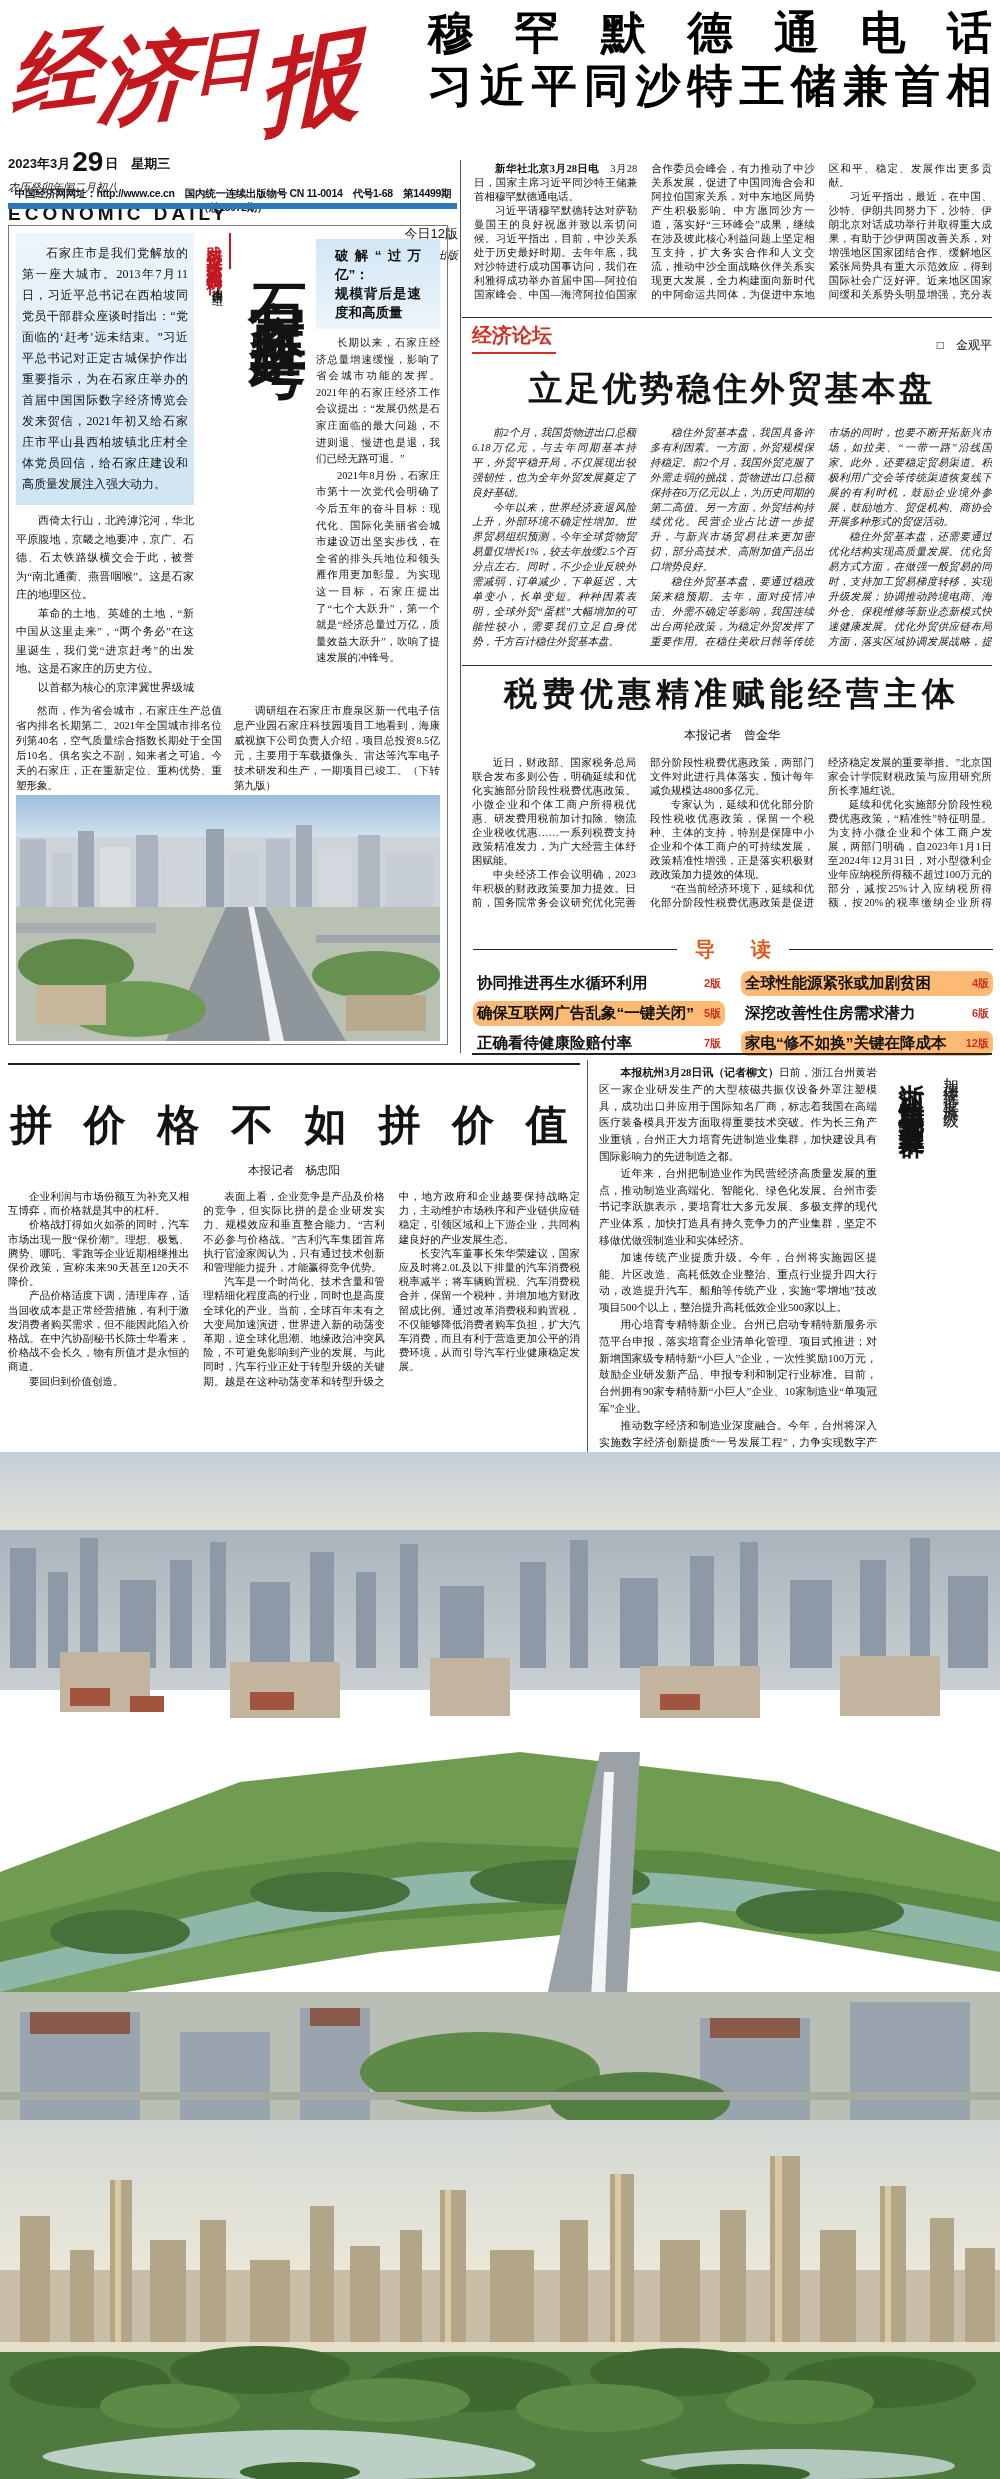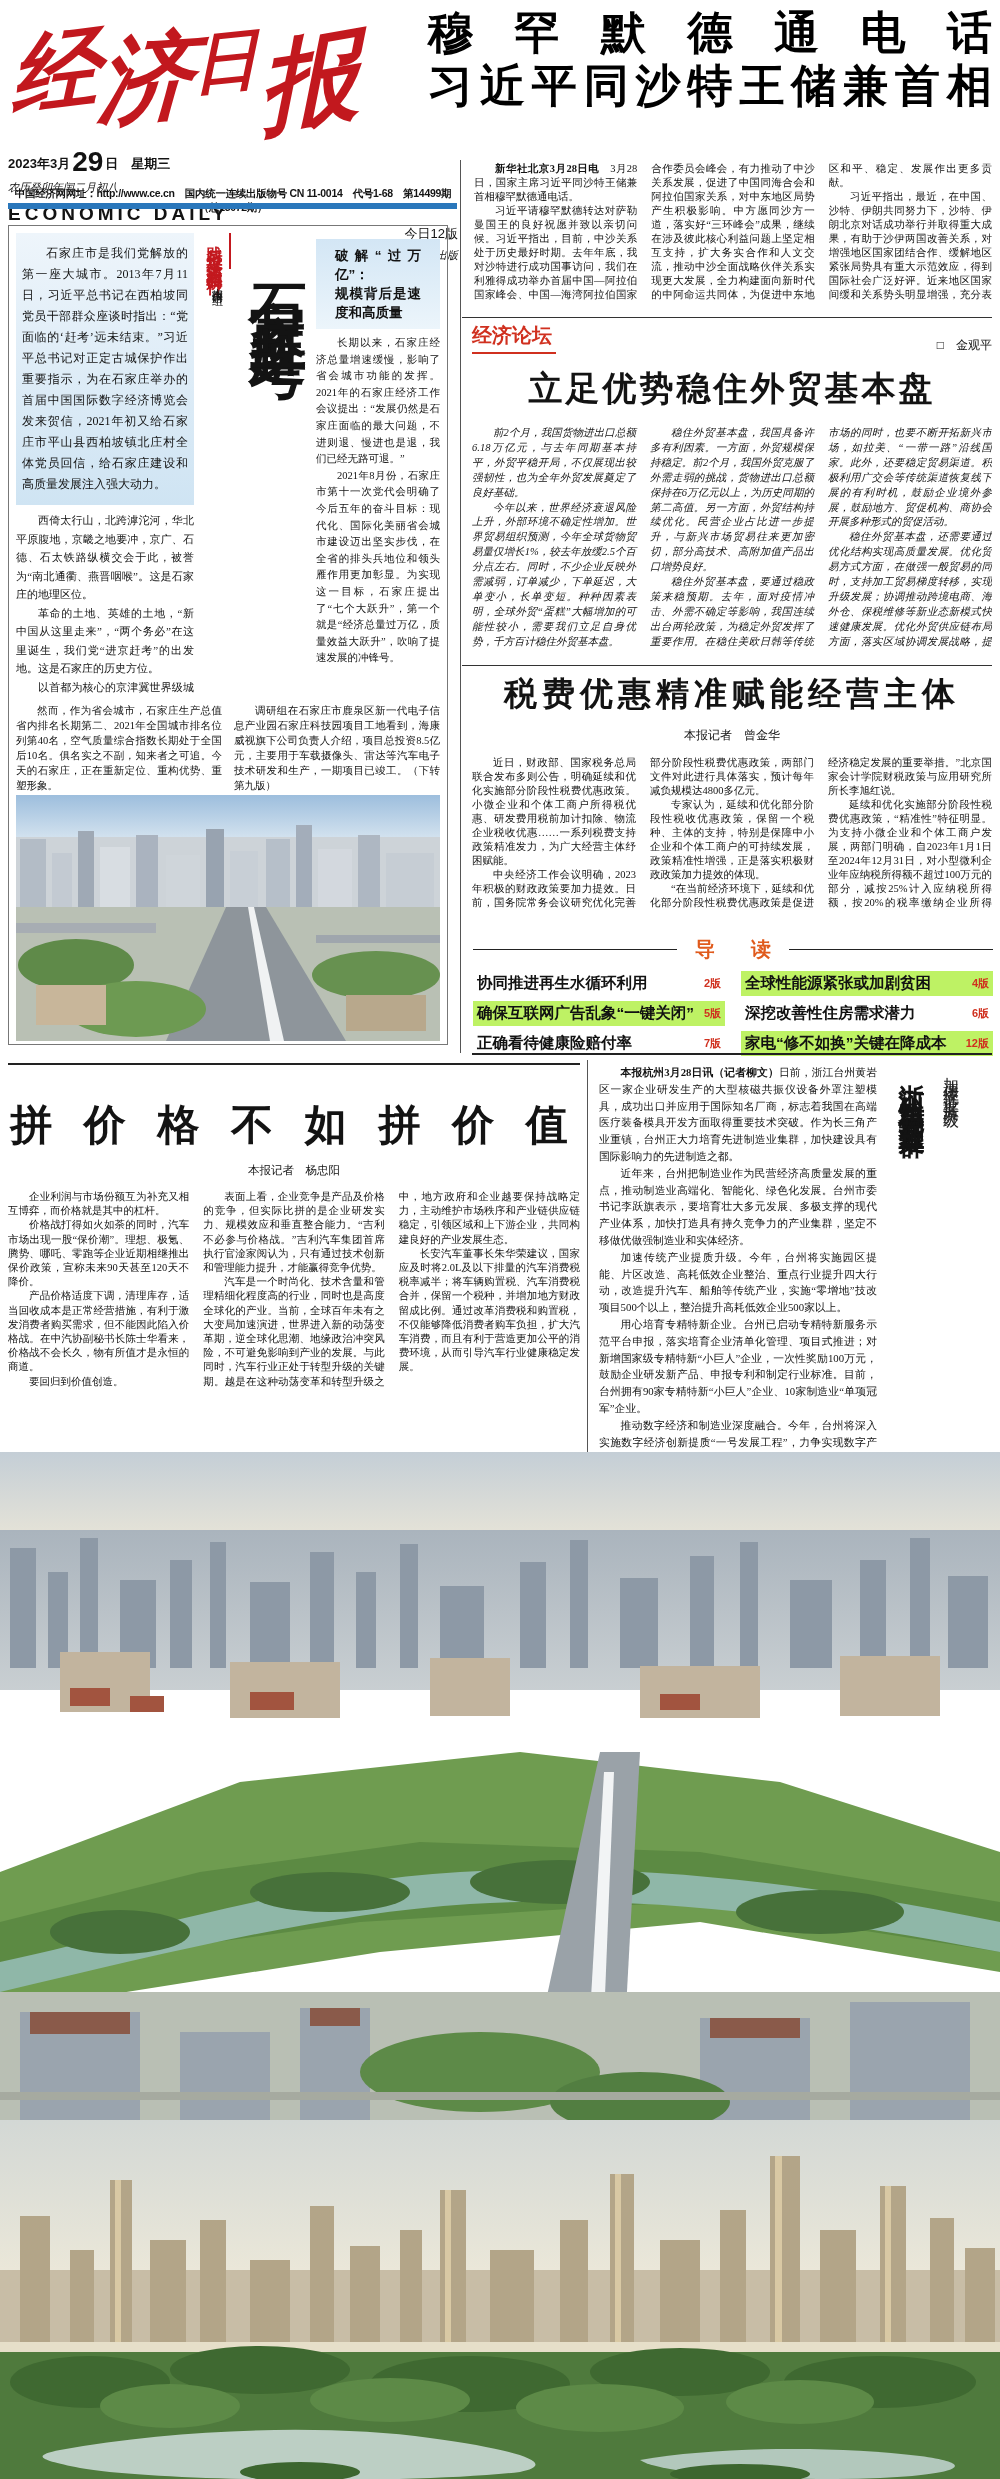--- a/index.html
+++ b/index.html
@@ -56,21 +56,21 @@
   .tax-author{text-align:center;font-size:12px;margin-top:10px;}
   .tax-body{column-count:3;font-size:10.5px;line-height:14px;height:166px;margin-top:12px;}
   
   .daodu{position:absolute;left:473px;top:936px;width:520px;font-family:"Liberation Sans",sans-serif;}
   .dd-head{display:flex;align-items:center;}
   .dd-line{flex:1;border-top:1.5px solid #222;}
   .dd-title-txt{color:#e05a1c;font-size:20px;font-weight:bold;letter-spacing:8px;margin:0 10px 0 18px;}
   .dd-grid{display:flex;gap:16px;margin-top:8px;align-items:center;}
   .dd-col{flex:1;display:flex;flex-direction:column;gap:5px;}
   .dd-item{display:flex;align-items:center;justify-content:space-between;padding:2px 4px;min-height:20px;}
-  .dd-item[data-hl="true"]{background:#bef264;}
+  .dd-item[data-hl="true"]{background:#fdba74;border-radius:8px;}
   .dd-t{font-size:15.5px;font-weight:bold;color:#111;white-space:nowrap;}
   .dd-p{font-size:11px;font-weight:bold;color:#d0301f;margin-left:6px;}
   .dd-divider{position:absolute;left:472px;top:1053px;width:520px;height:1.5px;background:#222;}
   
   .sjz{position:absolute;left:8px;top:225px;width:440px;height:820px;border:1px solid #777;
        box-sizing:border-box;padding:7px;}
   .sjz-top{display:flex;height:466px;overflow:hidden;}
   .sjz-col1{width:178px;font-size:11px;line-height:18.5px;text-align:justify;overflow:hidden;}
   .sjz-col1 p{margin:0;text-indent:2em;}
   .sjz-col1 p:first-child{background:linear-gradient(#eef5fb,#cfe4f3);font-size:12px;line-height:21px;

